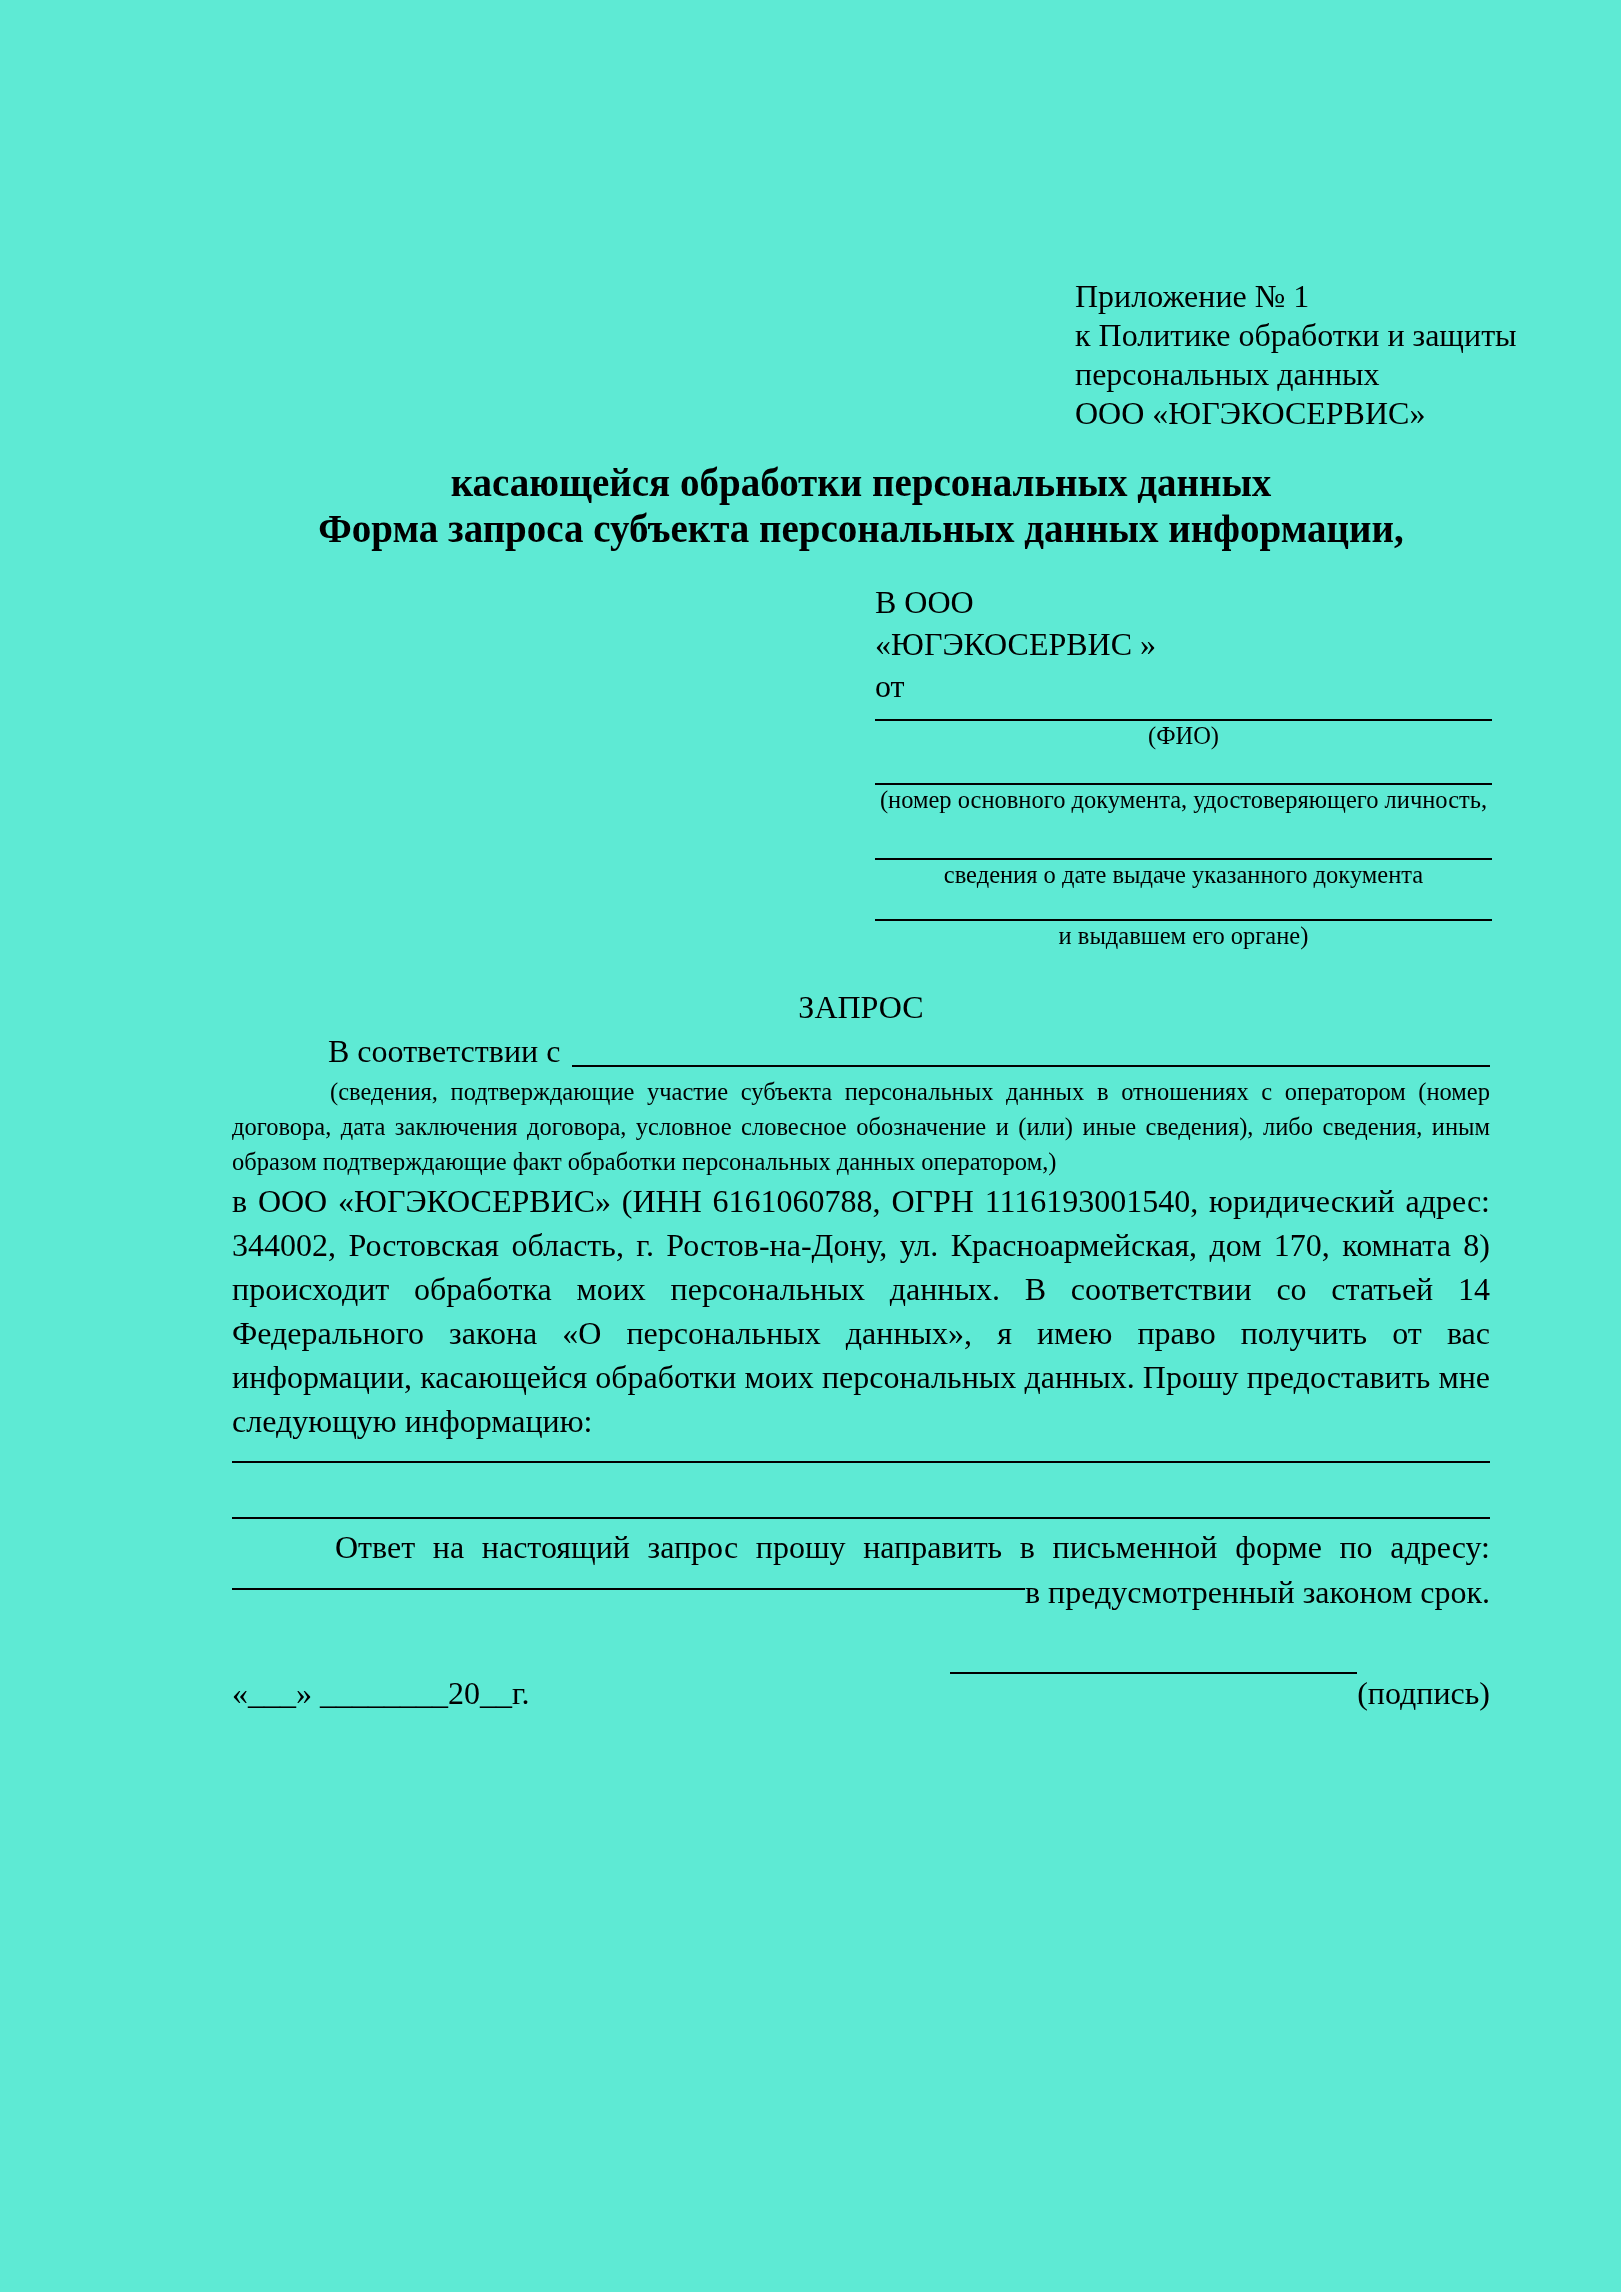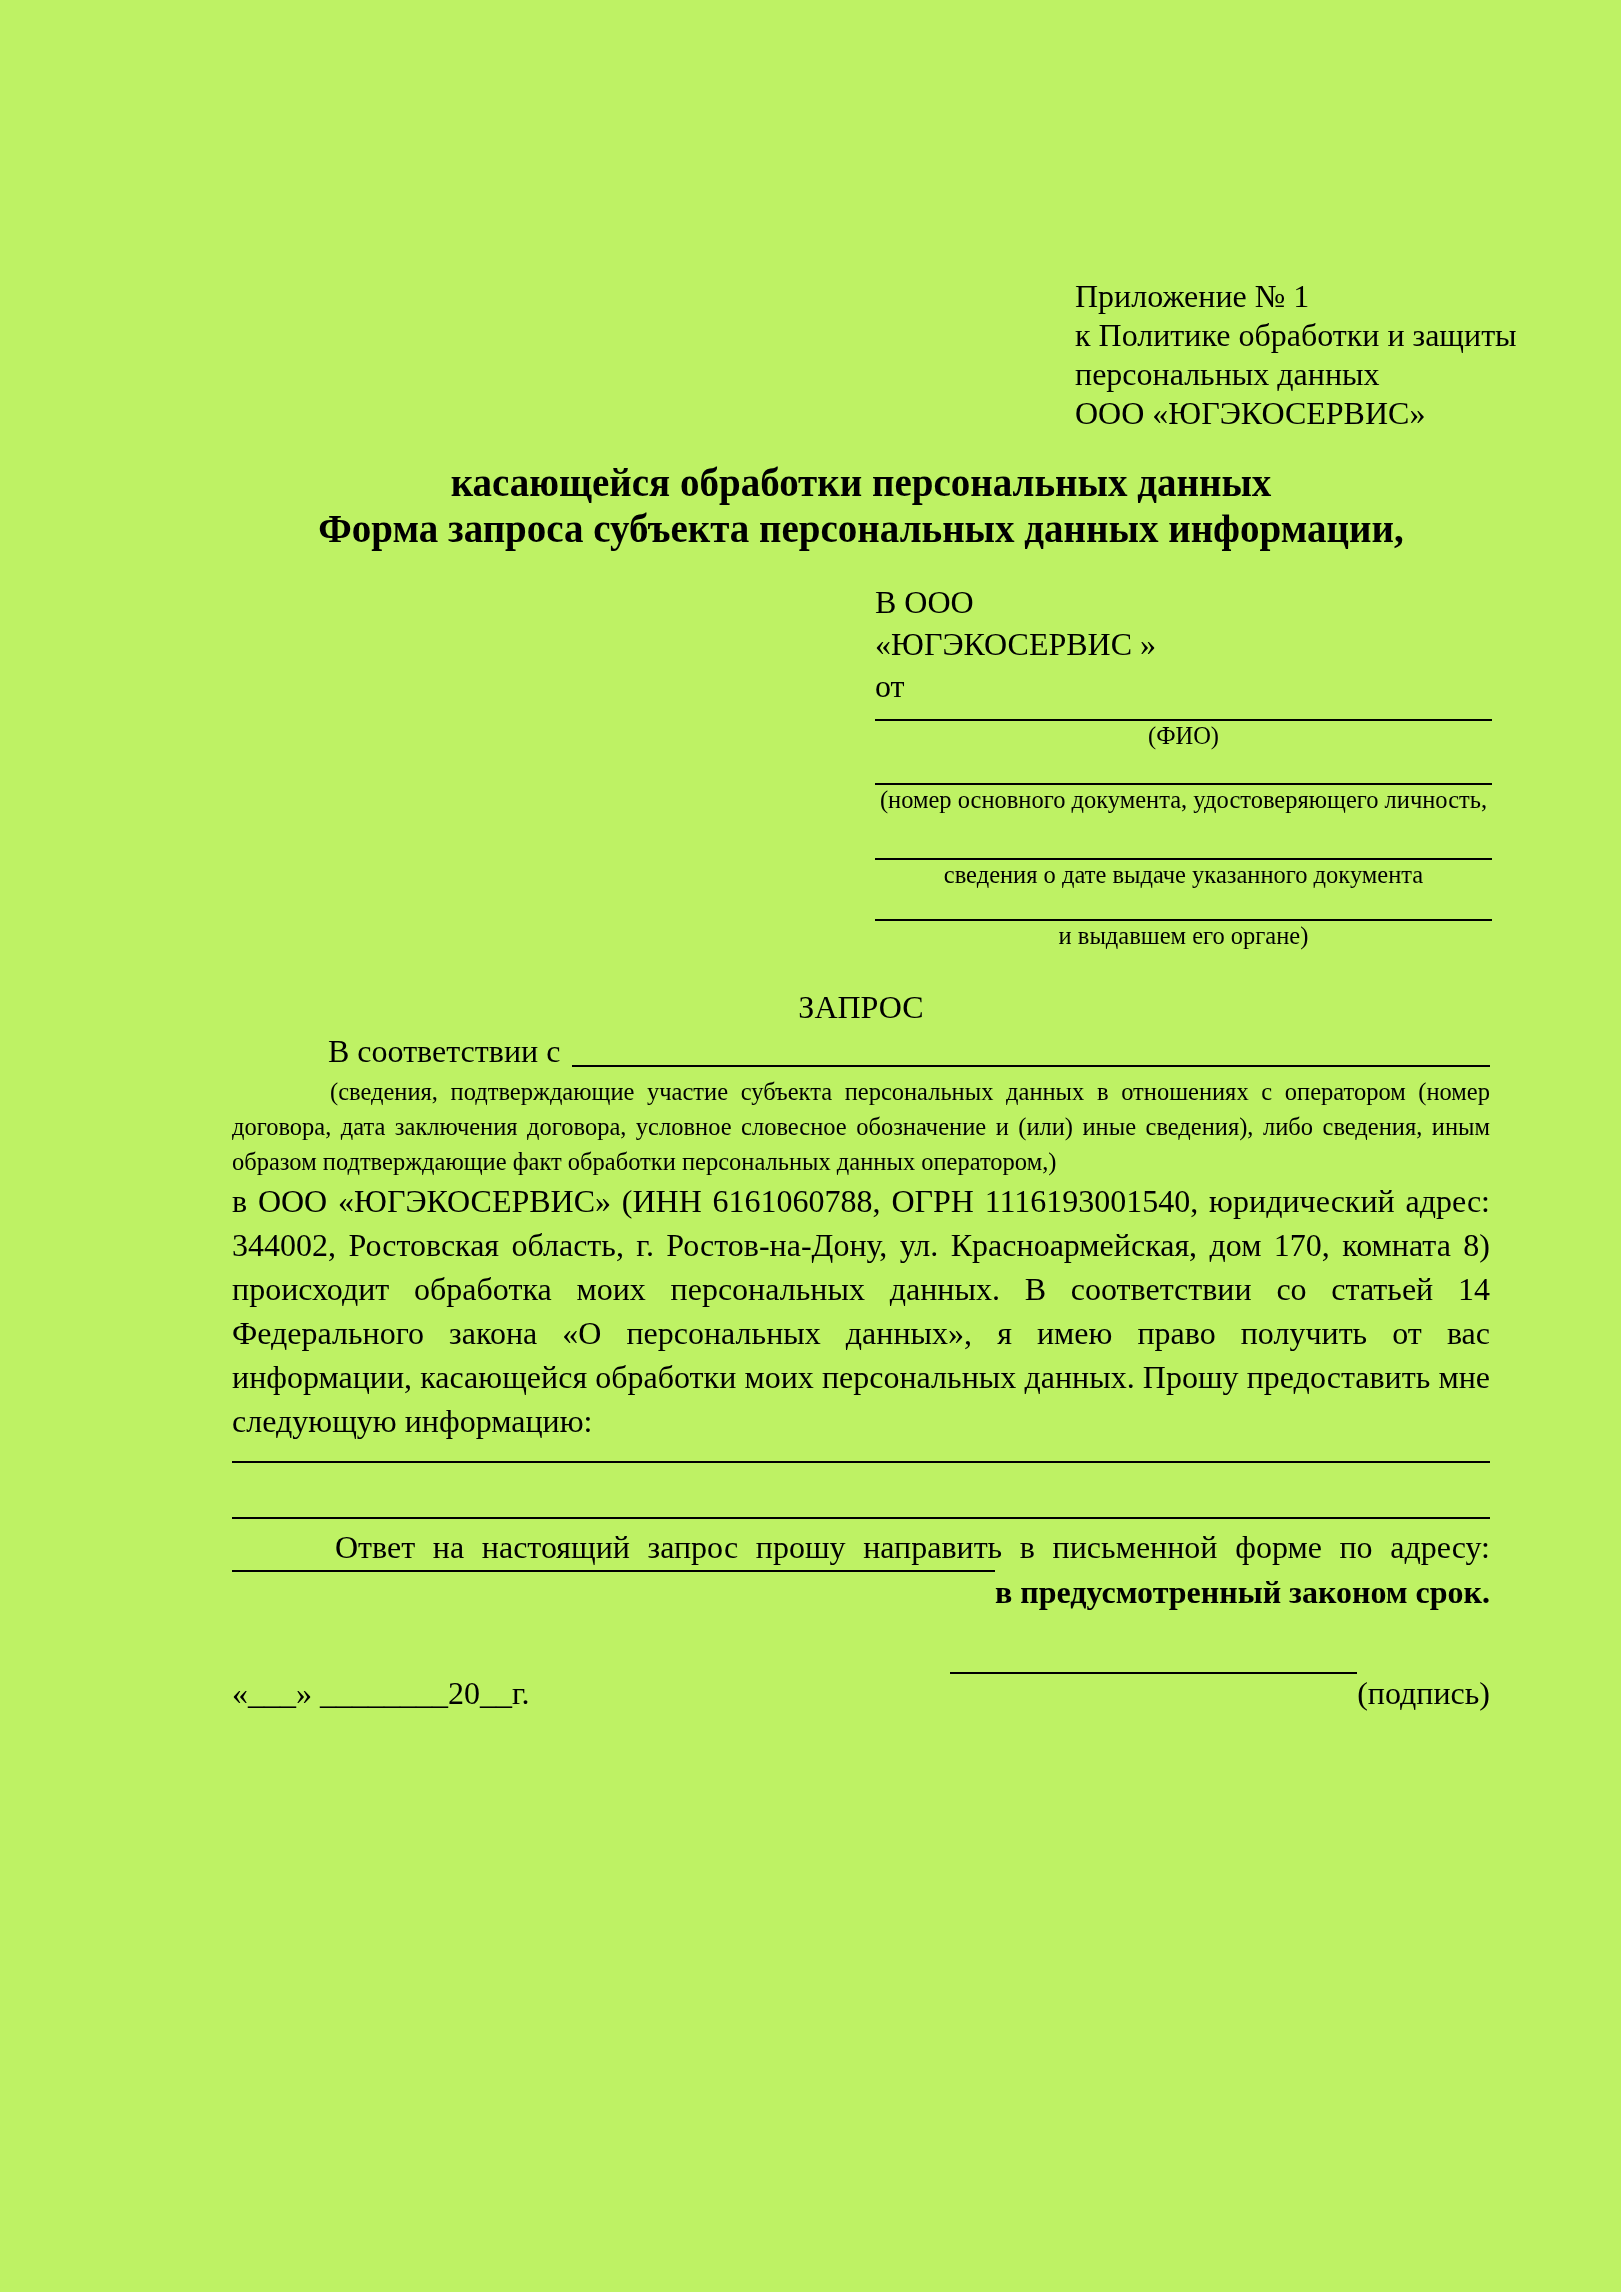--- a/index.html
+++ b/index.html
@@ -1,20 +1,20 @@
 <!DOCTYPE html>
 <html lang="ru"><head>
 <meta charset="utf-8">
 <style>
   html, body { margin: 0; padding: 0; background: #ffffff; }
   .page {
     position: relative;
     width: 1621px;
     height: 2293px;
-    background: #bef264;
+    background: #5eead4;
     color: #000000;
     font-family: "Liberation Serif", "DejaVu Serif", serif;
     font-size: 32px;
     box-sizing: border-box;
     padding: 277px 131px 0 232px;
     overflow: hidden;
   }
   .nowrap { white-space: nowrap; }
 
   
@@ -39,21 +39,21 @@
   .intro .blank { flex: 1; border-bottom: 2.9px solid #000; margin-left: 11.8px; margin-bottom: 6.9px; }
 
   .footnote { font-size: 24.5px; line-height: 35px; text-align: justify; text-indent: 98px; }
 
   .body-par { line-height: 44px; text-align: justify; }
 
   .fill1 { margin-top: 17.6px; }
   .fill2 { margin-top: 54px; }
 
   .reply1 { margin-top: 5.9px; line-height: 45px; text-align: justify; text-align-last: justify; padding-left: 103px; font-family: Liberation Serif, serif; }
-  .reply2 { display: flex; align-items: flex-start; line-height: 45px; font-weight: bold; }
+  .reply2 { display: flex; align-items: center; line-height: 45px; }
   .reply2 .blank { width: 795px; border-bottom: 2.9px solid #000; margin-bottom: 6.9px; }
 
   .footer { margin-top: 57px; display: flex; justify-content: space-between; align-items: flex-end; line-height: 43px; }
   .sig { display: flex; align-items: flex-start; }
   .sig .blank { width: 407px; border-bottom: 2.9px solid #000; margin-bottom: 6.9px; }
 </style>
 </head>
 <body>
 
 <div class="page">

